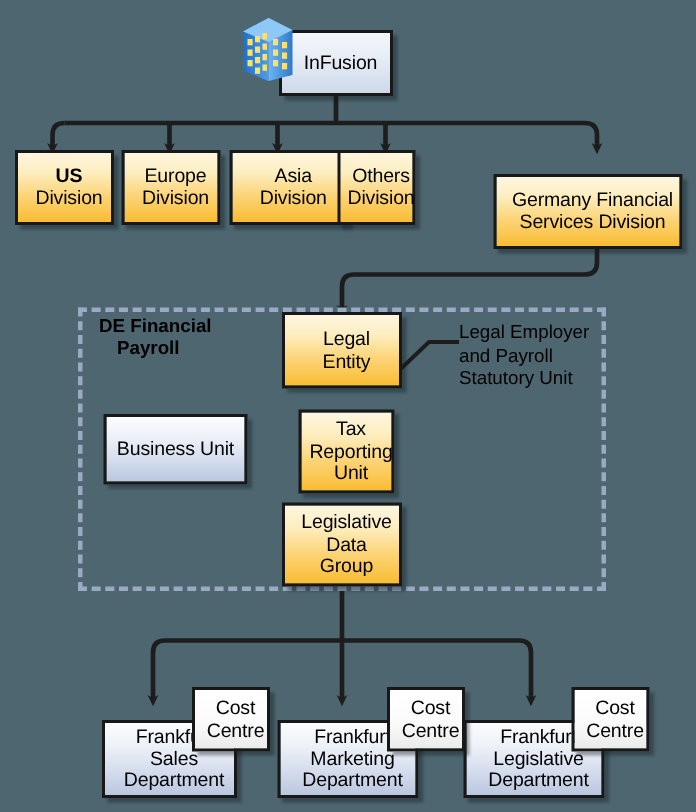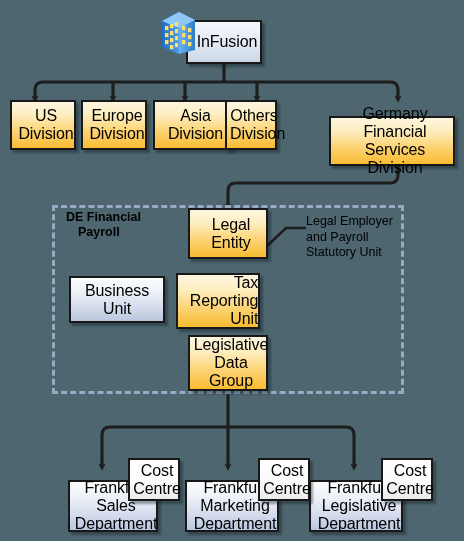--- a/index.html
+++ b/index.html
@@ -28,21 +28,21 @@
   .node {
     position: absolute;
     box-sizing: border-box;
     border: 2px solid #181818;
     display: flex;
     align-items: center;
     justify-content: center;
     text-align: center;
     line-height: 1.12;
     color: #000;
-    font-size: 16px;
+    font-size: 13px;
     letter-spacing: -0.1px;
     box-shadow: 3px 3px 2px rgba(18,28,33,0.40);
     z-index: 5;
   }
   .node span { display: block; width: 100%; padding: 0 3px; }
 
   
   .n-amber {
     background: linear-gradient(to bottom, #fdf6e0 0%, #fdeec0 28%, #fcd477 62%, #f9bc31 100%);
   }
@@ -177,21 +177,21 @@
   </svg>
 
   <div class="node n-pale" style="left:186px; top:20px; width:76px; height:44px;">
     <span>
         <span style="display: block;">InFusion</span>
       </span>
   </div>
 
   <div class="node n-amber" style="left:10px; top:100px; width:66px; height:50px;">
     <span>
-        <span style="display: block;">US</span>
+        <span style="display: block; font-weight: bold;">US</span>
         <span style="display: block;">Division</span>
       </span>
   </div>
 
   <div class="node n-amber" style="left:81px; top:100px; width:66px; height:50px;">
     <span>
         <span style="display: block;">Europe</span>
         <span style="display: block;">Division</span>
       </span>
   </div>
@@ -227,21 +227,21 @@
     <span>Business Unit</span>
   </div>
 
   <div class="node n-amber" style="left:188px; top:208px; width:80px; height:51px;">
     <span>
         <span style="display: block;">Legal</span>
         <span style="display: block;">Entity</span>
       </span>
   </div>
 
-  <div class="node n-amber" style="left:176px; top:273px; width:84px; height:56px;text-align:right;">
+  <div class="node n-amber" style="left:199px; top:273px; width:64px; height:56px;">
     <span>
         <span style="display: block;">Tax</span>
         <span style="display: block;">Reporting</span>
         <span style="display: block;">Unit</span>
       </span>
   </div>
 
   <div class="node n-amber" style="left:188px; top:335px; width:80px; height:56px;">
     <span>
         <span style="display: block;">Legislative</span>

